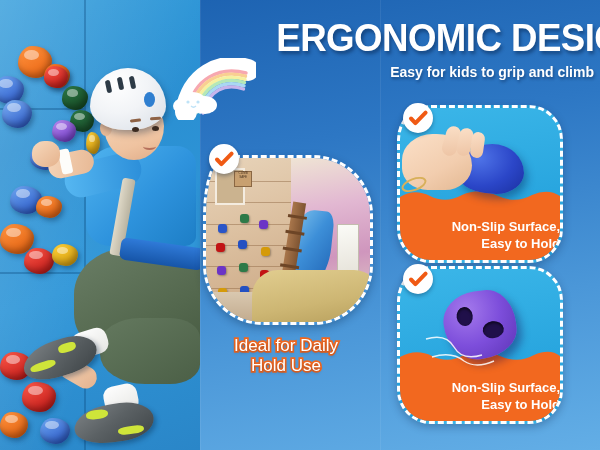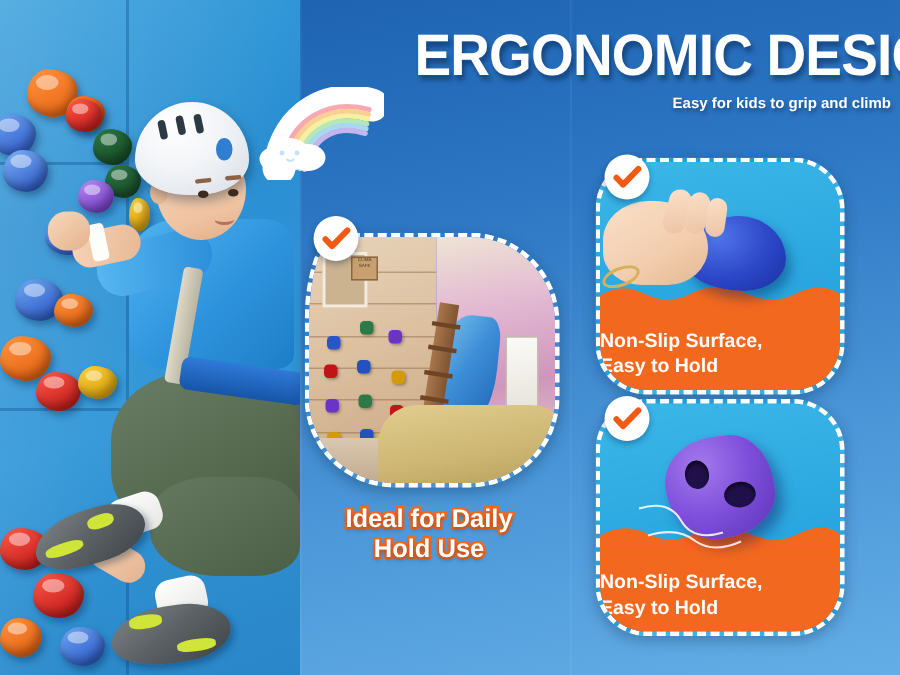--- a/index.html
+++ b/index.html
@@ -245,21 +245,21 @@
     transform: scaleX(0.94);
     transform-origin: right center;
     text-shadow: 2px 3px 4px rgba(0,25,60,0.45);
     white-space: nowrap;
   }
   .subtitle {
     position: absolute;
     left: 256px; top: 64px;
     width: 338px;
     text-align: right;
-    font-size: 10px;
+    font-size: 14px;
     font-weight: bold;
     color: #ffffff;
     text-shadow: 1px 2px 3px rgba(0,25,60,0.45);
     white-space: nowrap;
   }
 
   
   .circle-photo {
     position: absolute;
     left: 203px; top: 155px;
@@ -349,21 +349,21 @@
     border: 2px solid #f4ece0;
   }
 
   
   .circle-caption {
     position: absolute;
     left: 200px; top: 336px;
     width: 172px;
     text-align: center;
     font-size: 17px;
-    font-weight: bold;
+    font-weight: normal;
     line-height: 1.18;
     color: #ffffff;
     z-index: 16;
     -webkit-text-stroke: 3.4px #f2681f;
     paint-order: stroke fill;
     text-shadow: 0 2px 3px rgba(0,30,70,0.35);
   }
 
   
   .card {
@@ -386,21 +386,21 @@
   }
   .card-band-wave {
     position: absolute;
     left: 0; bottom: 56px;
     width: 100%; height: 14px;
   }
   .card-caption {
     position: absolute;
     left: 0; bottom: 7px;
     width: 100%;
-    text-align: left;
+    text-align: right;
     font-size: 13px;
     font-weight: bold;
     line-height: 1.35;
     color: #ffffff;
     z-index: 3;
   }
   
   .hold-blue {
     position: absolute;
     left: 58px; top: 36px;

